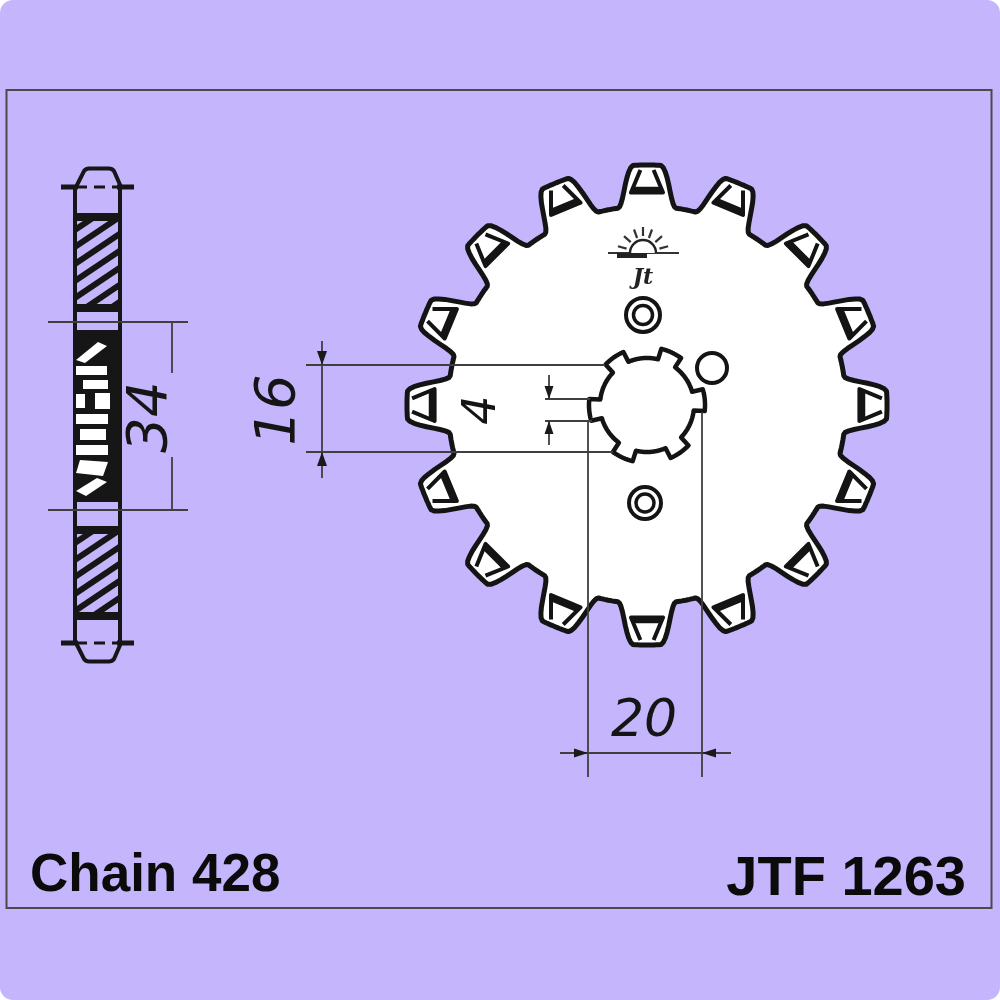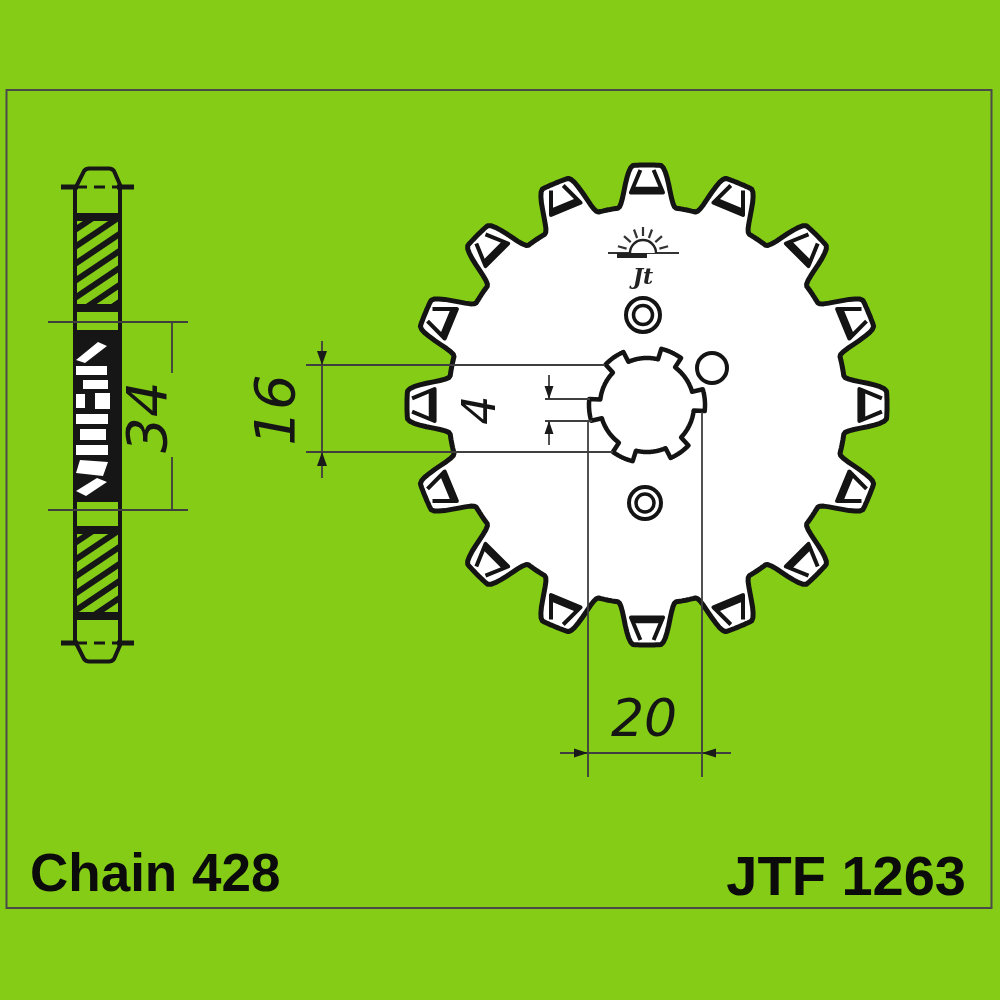--- a/index.html
+++ b/index.html
@@ -1,17 +1,17 @@
 <!DOCTYPE html>
 <html><head>
 <meta charset="utf-8">
 <style>
   html,body{margin:0;padding:0;background:#fff;}
-  .canvas{position:relative;width:1000px;height:1000px;background:#84cc16;overflow:hidden;
-          font-family:"Liberation Sans",sans-serif;}
+  .canvas{position:relative;width:1000px;height:1000px;background:#c4b5fd;overflow:hidden;
+          font-family:"Liberation Sans",sans-serif;border-radius:13px;}
   svg{position:absolute;left:0;top:0;}
   .dimtext{font-family:"DejaVu Sans",sans-serif;font-style:italic;fill:#151515;}
   .biglabel{font-family:"Liberation Sans",sans-serif;font-weight:bold;fill:#0b0b0b;}
   .logotext{font-family:"DejaVu Serif",serif;font-weight:bold;font-style:italic;fill:#222;}
 </style>
 </head>
 <body>
 
 <div class="canvas">
 <svg width="1000" height="1000" viewBox="0 0 1000 1000">

